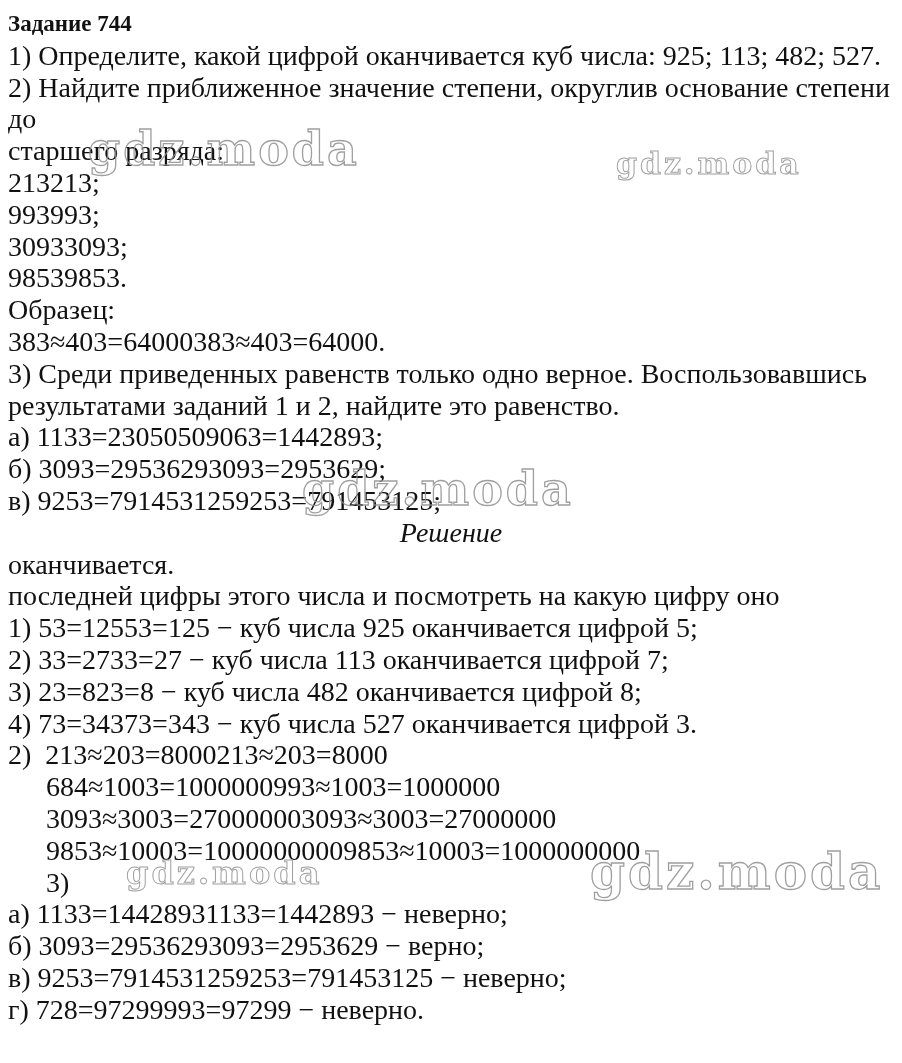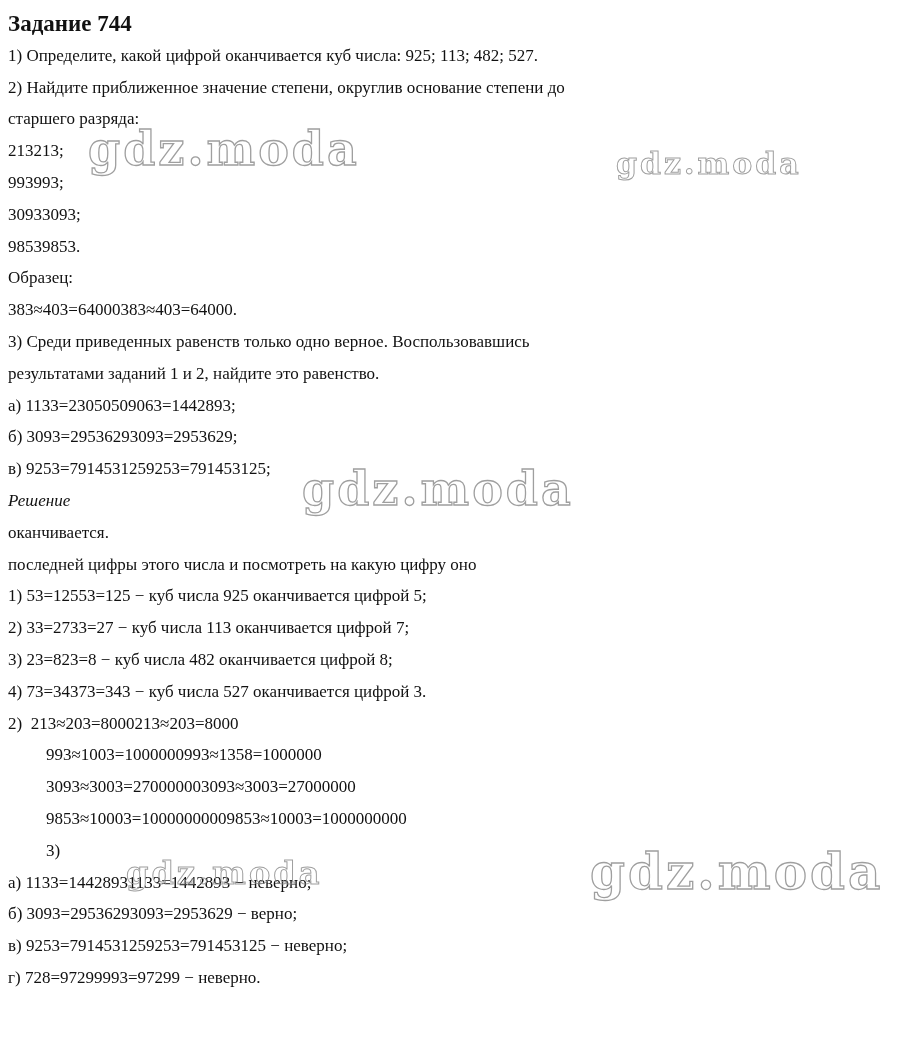--- a/index.html
+++ b/index.html
@@ -13,27 +13,27 @@
     overflow: hidden;
   }
   .page {
     position: relative;
     width: 902px;
     height: 1063px;
     padding: 8px 8px 0 8px;
   }
   .content { position: relative; z-index: 1; }
   .line {
-    font-size: 17px;
+    font-size: 28px;
     line-height: 31.8px;
     white-space: pre-wrap;
     color: #111111;
   }
   .line.title { font-weight: bold; font-size: 23px; }
-  .line.italic { font-style: italic; }
+  .line.italic { font-style: italic; text-align: center; }
   .line.indent { padding-left: 38px; }
   .watermark {
     position: absolute;
     z-index: 2;
     font-family: "DejaVu Serif", serif;
     font-weight: bold;
     color: transparent;
     -webkit-text-stroke: 1.3px #8f8f8f;
     letter-spacing: 3px;
     pointer-events: none;
@@ -67,21 +67,21 @@
       <div class="line normal">б) 3093=29536293093=2953629;</div>
       <div class="line normal">в) 9253=7914531259253=791453125;</div>
       <div class="line italic">Решение</div>
       <div class="line normal">оканчивается.</div>
       <div class="line normal">последней цифры этого числа и посмотреть на какую цифру оно</div>
       <div class="line normal">1) 53=12553=125 − куб числа 925 оканчивается цифрой 5;</div>
       <div class="line normal">2) 33=2733=27 − куб числа 113 оканчивается цифрой 7;</div>
       <div class="line normal">3) 23=823=8 − куб числа 482 оканчивается цифрой 8;</div>
       <div class="line normal">4) 73=34373=343 − куб числа 527 оканчивается цифрой 3.</div>
       <div class="line normal">2)  213≈203=8000213≈203=8000</div>
-      <div class="line indent">993≈1003=1000000993≈1358=1000000</div>
+      <div class="line indent">684≈1003=1000000993≈1003=1000000</div>
       <div class="line indent">3093≈3003=270000003093≈3003=27000000</div>
       <div class="line indent">9853≈10003=10000000009853≈10003=1000000000</div>
       <div class="line indent">3)</div>
       <div class="line normal">а) 1133=14428931133=1442893 − неверно;</div>
       <div class="line normal">б) 3093=29536293093=2953629 − верно;</div>
       <div class="line normal">в) 9253=7914531259253=791453125 − неверно;</div>
       <div class="line normal">г) 728=97299993=97299 − неверно.</div>
     </div>
 
   <div class="watermark wm1">gdz.moda</div>

